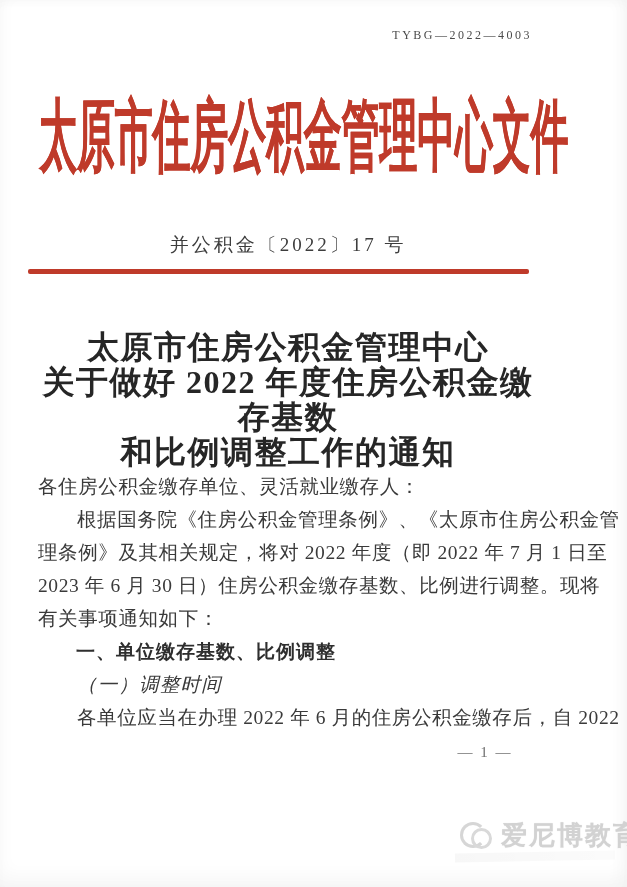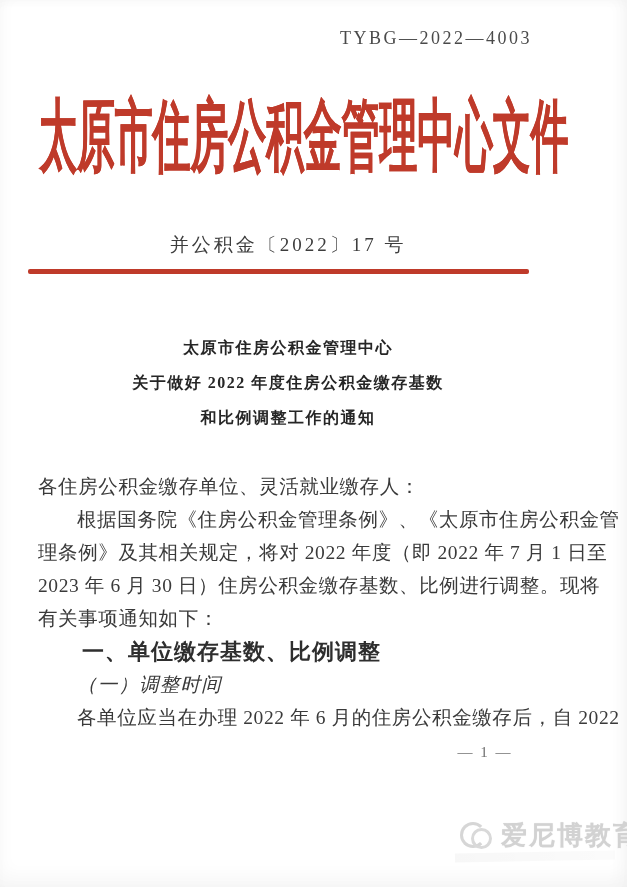--- a/index.html
+++ b/index.html
@@ -8,21 +8,21 @@
     width:627px; height:887px;
     margin:0 auto;
     background:#ffffff;
     overflow:hidden;
     font-family:"Liberation Serif", serif;
     box-shadow: inset 0 -10px 18px rgba(0,0,0,0.035), inset -8px 0 14px rgba(0,0,0,0.02), inset 0 4px 8px rgba(0,0,0,0.015);
   }
   .doc-code {
     position:absolute; top:28px; left:0; width:532px;
     text-align:right;
-    font-size:18px; letter-spacing:2.5px;
+    font-size:12px; letter-spacing:2.5px;
     color:#4a4a4a;
     white-space:nowrap;
   }
   .header-banner {
     position:absolute; top:96px; left:288px; width:790px;
     transform: translateX(-50%) scale(0.63, 1.32);
     transform-origin:center top;
     text-align:center; white-space:nowrap;
     font-size:60px; line-height:1.05; font-weight:bold;
     color:var(--accent-red, #bf3a2a);
@@ -38,38 +38,38 @@
   }
   .red-divider {
     position:absolute; top:269px; left:28px;
     width:501px; height:5px;
     background:var(--accent-red, #bf3a2a);
     border-radius:2px;
   }
   .doc-title {
     position:absolute; top:330px; left:33px; width:510px;
     text-align:center;
-    font-size:16px; font-weight:bold; line-height:35px;
+    font-size:32px; font-weight:bold; line-height:35px;
     letter-spacing:1.5px;
     color:#262626;
   }
   .body-block {
     position:absolute; top:456px; left:38px; width:512px;
     font-size:19.5px; line-height:33px;
     letter-spacing:0.6px;
     color:#3a3a3a;
     white-space:nowrap;
     margin-top:14px;
   }
   .line { height:33px; }
   .indent { text-indent:2em; }
   .section-heading {
     font-weight:bold;
     font-family:"Liberation Sans", sans-serif;
-    font-size:22px;
+    font-size:19px;
     letter-spacing:1px;
     color:#2e2e2e;
   }
   .kaiti { font-style:italic; letter-spacing:1.2px; }
   .page-number {
     position:absolute; top:744px; left:450px; width:70px;
     text-align:center;
     font-size:15px; letter-spacing:2px;
     color:#6f6f6f;
     white-space:nowrap;

